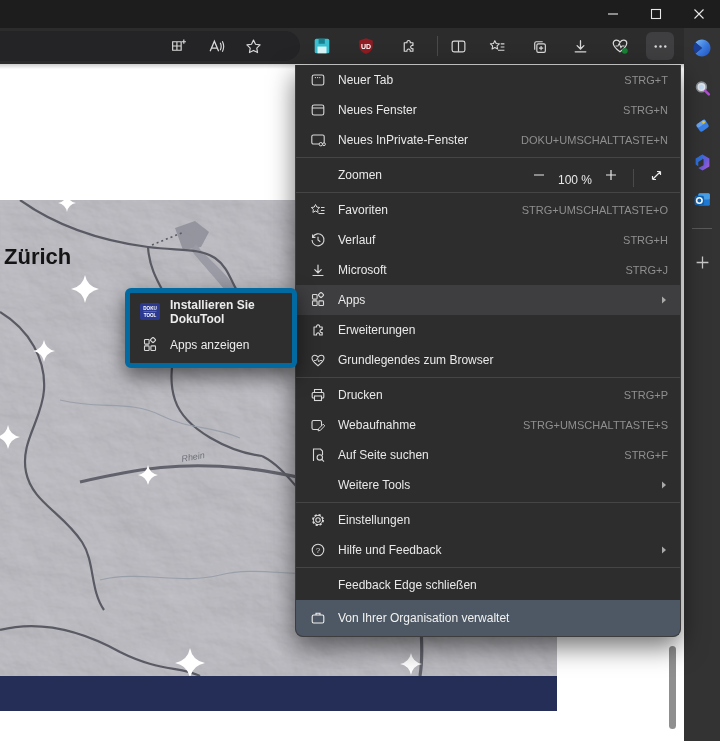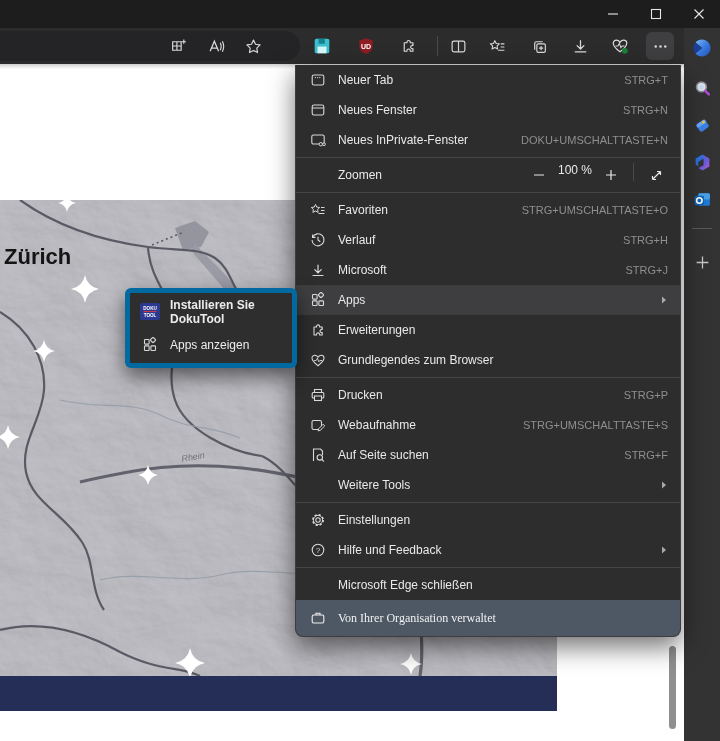--- a/index.html
+++ b/index.html
@@ -44,27 +44,27 @@
     box-shadow:0 10px 26px rgba(0,0,0,.55); overflow:hidden; }
   .menu-row { display:flex; align-items:center; height:30px; padding:0 12px 0 14px;
     color:#e9e9e9; font-size:12px; cursor:pointer; }
   .menu-row.highlighted { background:#3e3e40; }
   .menu-row .mi { width:16px; height:16px; margin-right:12px; flex:0 0 16px; display:flex;
     align-items:center; justify-content:center; }
   .menu-row .mi.empty { visibility:hidden; }
   .menu-row .lbl { flex:1; white-space:nowrap; }
   .menu-row .sc { color:#8f8f8f; font-size:11px; white-space:nowrap; }
   .menu-sep { height:1px; background:#454545; margin:2px 0; }
-  .zoom-controls { display:flex; align-items:flex-start; gap:4px; }
+  .zoom-controls { display:flex; align-items:flex-end; gap:4px; }
   .zoom-btn { width:24px; height:24px; border:none; background:transparent; color:#e9e9e9;
     display:flex; align-items:center; justify-content:center; border-radius:4px; cursor:pointer; }
   .zoom-val { color:#e9e9e9; font-size:12px; min-width:40px; text-align:center; }
   .zoom-div { width:1px; height:18px; background:#4a4a4a; margin:0 6px; }
   .org-row { display:flex; align-items:center; height:36px; padding:0 12px 0 14px;
-    background:#4d5864; color:#f2f2f2; font-size:12px; cursor:pointer;font-family:Liberation Serif, serif; }
+    background:#4d5864; color:#f2f2f2; font-size:12px; cursor:pointer; }
   .org-row .mi { width:16px; height:16px; margin-right:12px; display:flex; align-items:center;
     justify-content:center; }
 
   
   .submenu { position:absolute; left:125px; top:288px; width:172px; background:#2e2e2e;
     border:5px solid #0369a1; border-radius:6px; box-shadow:0 8px 20px rgba(0,0,0,.55);
     padding:2px 0; }
   .sub-row { display:flex; align-items:center; height:33px; padding:0 10px; color:#ecenormal; color:#ececec;
     font-size:12px; cursor:pointer; }
   .sub-row .mi { width:20px; height:17px; margin-right:10px; display:flex; align-items:center;
@@ -527,21 +527,21 @@
         <span class="lbl">Hilfe und Feedback</span>
         <span>
           <svg width="8" height="10" viewBox="0 0 8 10">
             <path d="M2 1.5l4 3.5-4 3.5z" fill="#a9a9a9"></path>
           </svg>
         </span>
       </div>
       <div class="menu-sep"></div>
       <div class="menu-row">
         <span class="mi empty"></span>
-        <span class="lbl">Microsoft Edge schließen</span>
+        <span class="lbl">Feedback Edge schließen</span>
       </div>
       <div class="org-row">
         <span class="mi">
           <svg width="16" height="16" viewBox="0 0 16 16">
             <rect x="2.2" y="5" width="11.6" height="8" rx="1.4" fill="none" stroke="#f0f0f0" stroke-width="1.1"></rect>
             <path d="M6 5V3.2h4V5" fill="none" stroke="#f0f0f0" stroke-width="1.1"></path>
           </svg>
         </span>
         <span class="lbl">Von Ihrer Organisation verwaltet</span>
       </div>

